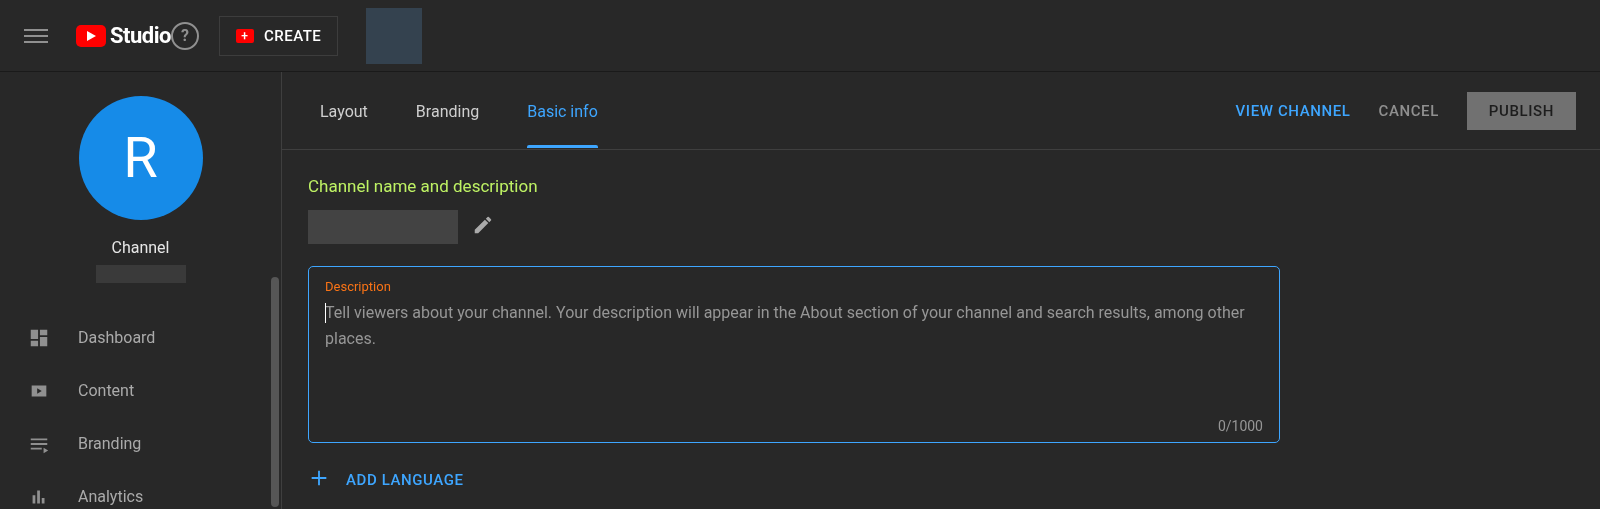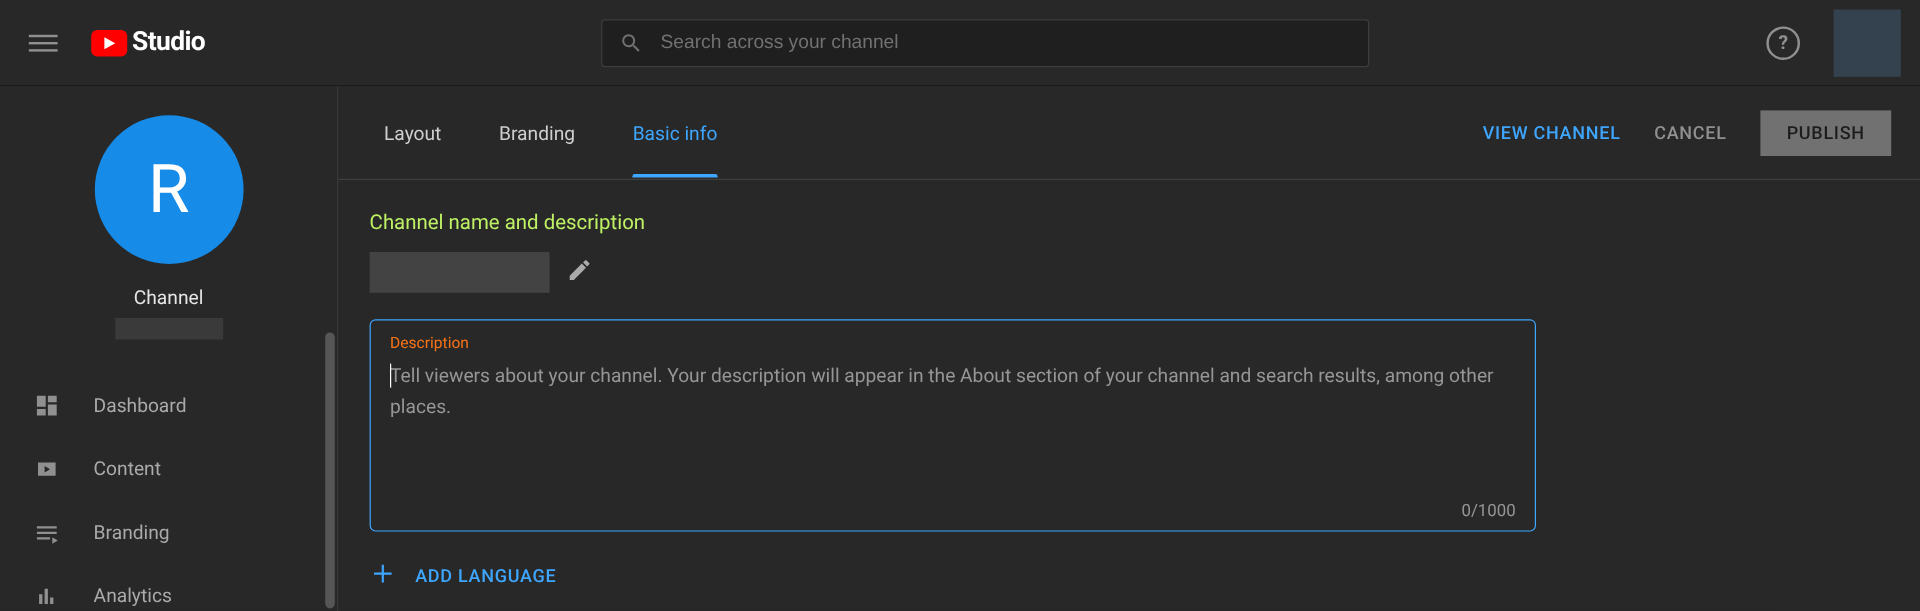--- a/index.html
+++ b/index.html
@@ -99,30 +99,26 @@
 <div class="topbar">
   <div class="menu-btn">
     <span></span>
       <span></span>
       <span></span>
   </div>
   <div class="logo">
     <div class="logo-rect"></div>
     <span class="logo-text">Studio</span>
   </div>
-  <div class="search-wrap">
-    <div class="search">
-      <svg width="20" height="20" viewBox="0 0 24 24">
-          <path d="M15.5 14h-.79l-.28-.27A6.471 6.471 0 0016 9.5 6.5 6.5 0 109.5 16c1.61 0 3.09-.59 4.23-1.57l.27.28v.79l5 4.99L20.49 19l-4.99-5zM9.5 14A4.5 4.5 0 119.5 5a4.5 4.5 0 010 9z"></path>
-        </svg>
-      <input placeholder="Search across your channel" style="">
-    </div>
-  </div>
   <div class="top-right">
     <div class="help-icon">?</div>
+    <div class="create-btn">
+      <div class="create-icn"></div>
+      <span>CREATE</span>
+    </div>
     <div class="avatar-box"></div>
   </div>
 </div>
 
 <div class="body-wrap">
   <div class="sidebar">
     <div class="channel-avatar">R</div>
     <div class="channel-label">Channel</div>
     <div class="channel-redacted"></div>
     <div class="side-items">

